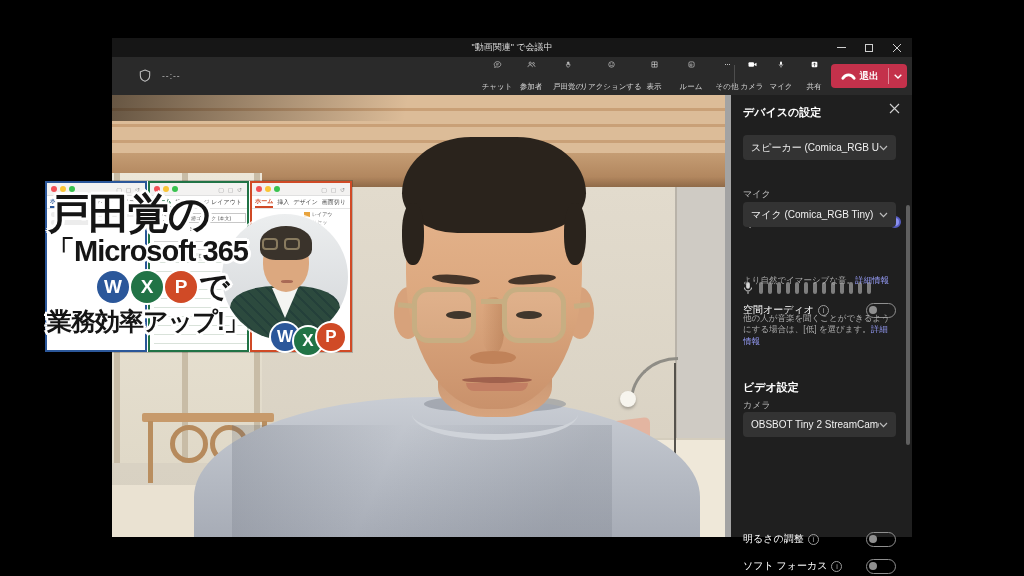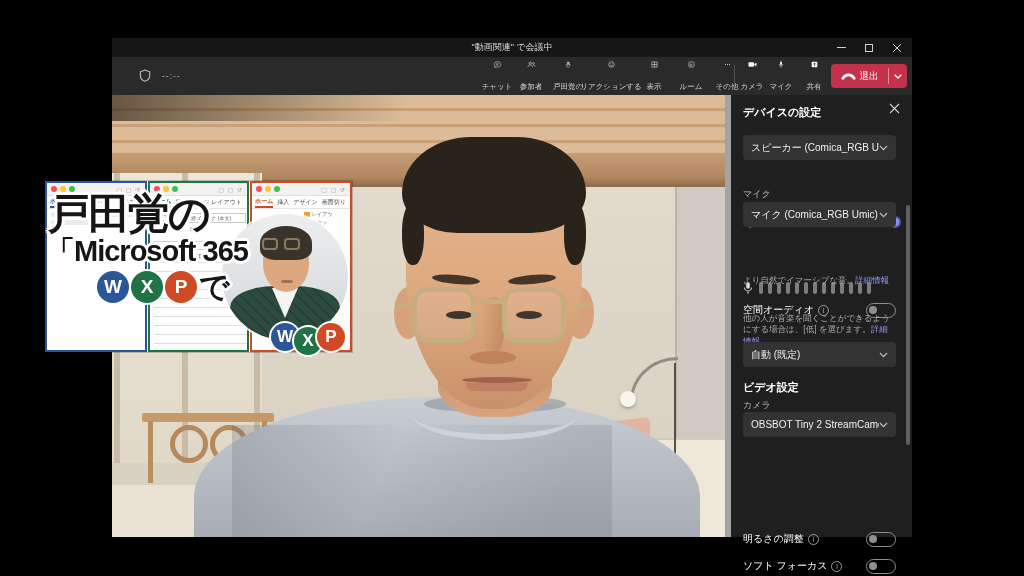--- a/index.html
+++ b/index.html
@@ -23,21 +23,21 @@
   .tb-item { position:absolute; top:4px; width:52px; height:31px; display:flex; flex-direction:column;
              align-items:center; justify-content:flex-start; transform:translateX(-50%);gap:12px; }
   .tb-item svg { height:15px; }
   .tb-label { font-size:7.5px; color:#d6d6d6; margin-top:2px; white-space:nowrap; }
   .tb-sep { position:absolute; left:622px; top:8px; width:1px; height:22px; background:#4d4d4d; }
   #shield { position:absolute; left:26px; top:11px; }
   #timer { position:absolute; left:50px; top:14px; font-size:8.5px; color:#b9b9b9; letter-spacing:1px; }
   #leave-btn { position:absolute; left:719px; top:7px; width:76px; height:24px; background:#c4314b;
                border-radius:4px; display:flex; align-items:center; color:#fff; }
   #leave-main { flex:1; display:flex; align-items:center; justify-content:center; gap:4px;
-                font-size:9.5px; font-weight:normal; }
+                font-size:9.5px; font-weight:bold; }
   #leave-div { width:1px; height:16px; background:rgba(255,255,255,.45); }
   #leave-chev { width:18px; display:flex; align-items:center; justify-content:center; }
 
   
   #content { position:absolute; left:0; top:57px; width:800px; height:442px; }
 
   
   #video { position:absolute; left:0; top:0; width:613px; height:442px; overflow:hidden; background:#ded7c9; }
   .ceiling { position:absolute; left:0; top:0; width:613px; height:62px;
              background:repeating-linear-gradient(180deg,#dcbc98 0 13px,#c9a077 13px 16px); }
@@ -413,21 +413,21 @@
               <path d="M1.5 5 H4 L7.5 2 V12 L4 9 H1.5 Z" fill="none" stroke="#cfcfcf" stroke-width="1.1"></path>
               <path d="M10 4.5 C11.5 6 11.5 8 10 9.5" fill="none" stroke="#cfcfcf" stroke-width="1.1"></path>
             </svg>
           <div id="vol-track">
             <div id="vol-thumb"></div>
           </div>
         </div>
 
         <div class="p-abs field-label" id="mic-label">マイク</div>
         <div class="p-abs dd" id="dd-mic">
-          <span>マイク (Comica_RGB Umic)</span>
+          <span>マイク (Comica_RGB Tiny)</span>
           <svg class="chev" width="9" height="6" viewBox="0 0 9 6">
               <path d="M1 1 L4.5 4.6 L8 1" fill="none" stroke="#bdbdbd" stroke-width="1.2"></path>
             </svg>
         </div>
 
         <div class="p-abs row" id="meter-row">
           <svg width="10" height="14" viewBox="0 0 12 16">
               <rect x="3.8" y="1" width="4.4" height="8" rx="2.2" fill="#d9d9d9"></rect>
               <path d="M1.8 7.5 C1.8 13 10.2 13 10.2 7.5" fill="none" stroke="#d9d9d9" stroke-width="1.2"></path>
               <path d="M6 12.5 V15" stroke="#d9d9d9" stroke-width="1.2"></path>
@@ -455,26 +455,20 @@
           <div class="toggle state-off">
               <div class="knob"></div>
             </div>
         </div>
         <div class="p-abs desc" id="spatial-desc">
           <span>より自然でイマーシブな音。</span><span class="link">詳細情報</span>
         </div>
 
         <div class="p-abs desc" id="noise-desc">
           <span>他の人が音楽を聞くことができるようにする場合は、[低] を選びます。</span><span class="link">詳細情報</span>
-        </div>
-        <div class="p-abs dd" id="dd-noise">
-          <span>自動 (既定)</span>
-          <svg class="chev" width="9" height="6" viewBox="0 0 9 6">
-              <path d="M1 1 L4.5 4.6 L8 1" fill="none" stroke="#bdbdbd" stroke-width="1.2"></path>
-            </svg>
         </div>
 
         <div class="p-abs" id="p-video-title">ビデオ設定</div>
         <div class="p-abs field-label" id="camera-label">カメラ</div>
         <div class="p-abs dd" id="dd-camera">
           <span>OBSBOT Tiny 2 StreamCamera</span>
           <svg class="chev" width="9" height="6" viewBox="0 0 9 6">
               <path d="M1 1 L4.5 4.6 L8 1" fill="none" stroke="#bdbdbd" stroke-width="1.2"></path>
             </svg>
         </div>
@@ -584,18 +578,19 @@
     </div>
 
     <div class="thumb-text" id="t-line1">戸田覚の</div>
     <div class="thumb-text" id="t-line2">「Microsoft 365</div>
     <div id="t-line3">
       <span class="wxp wxp-line" style="background:#2b579a">W</span>
       <span class="wxp wxp-line" style="background:#217346">X</span>
       <span class="wxp wxp-line" style="background:#d04a26">P</span>
       <span class="thumb-text" style="position:static; font-size:30px">で</span>
     </div>
+    <div class="thumb-text" id="t-line4">業務効率アップ!」</div>
 
     <span class="wxp wxp-badge" style="left:226px; top:142px; background:#2b579a">W</span>
     <span class="wxp wxp-badge" style="left:249px; top:146px; background:#217346">X</span>
     <span class="wxp wxp-badge" style="left:272px; top:142px; background:#d04a26">P</span>
   </div>
 </div>
 
 </body></html>

